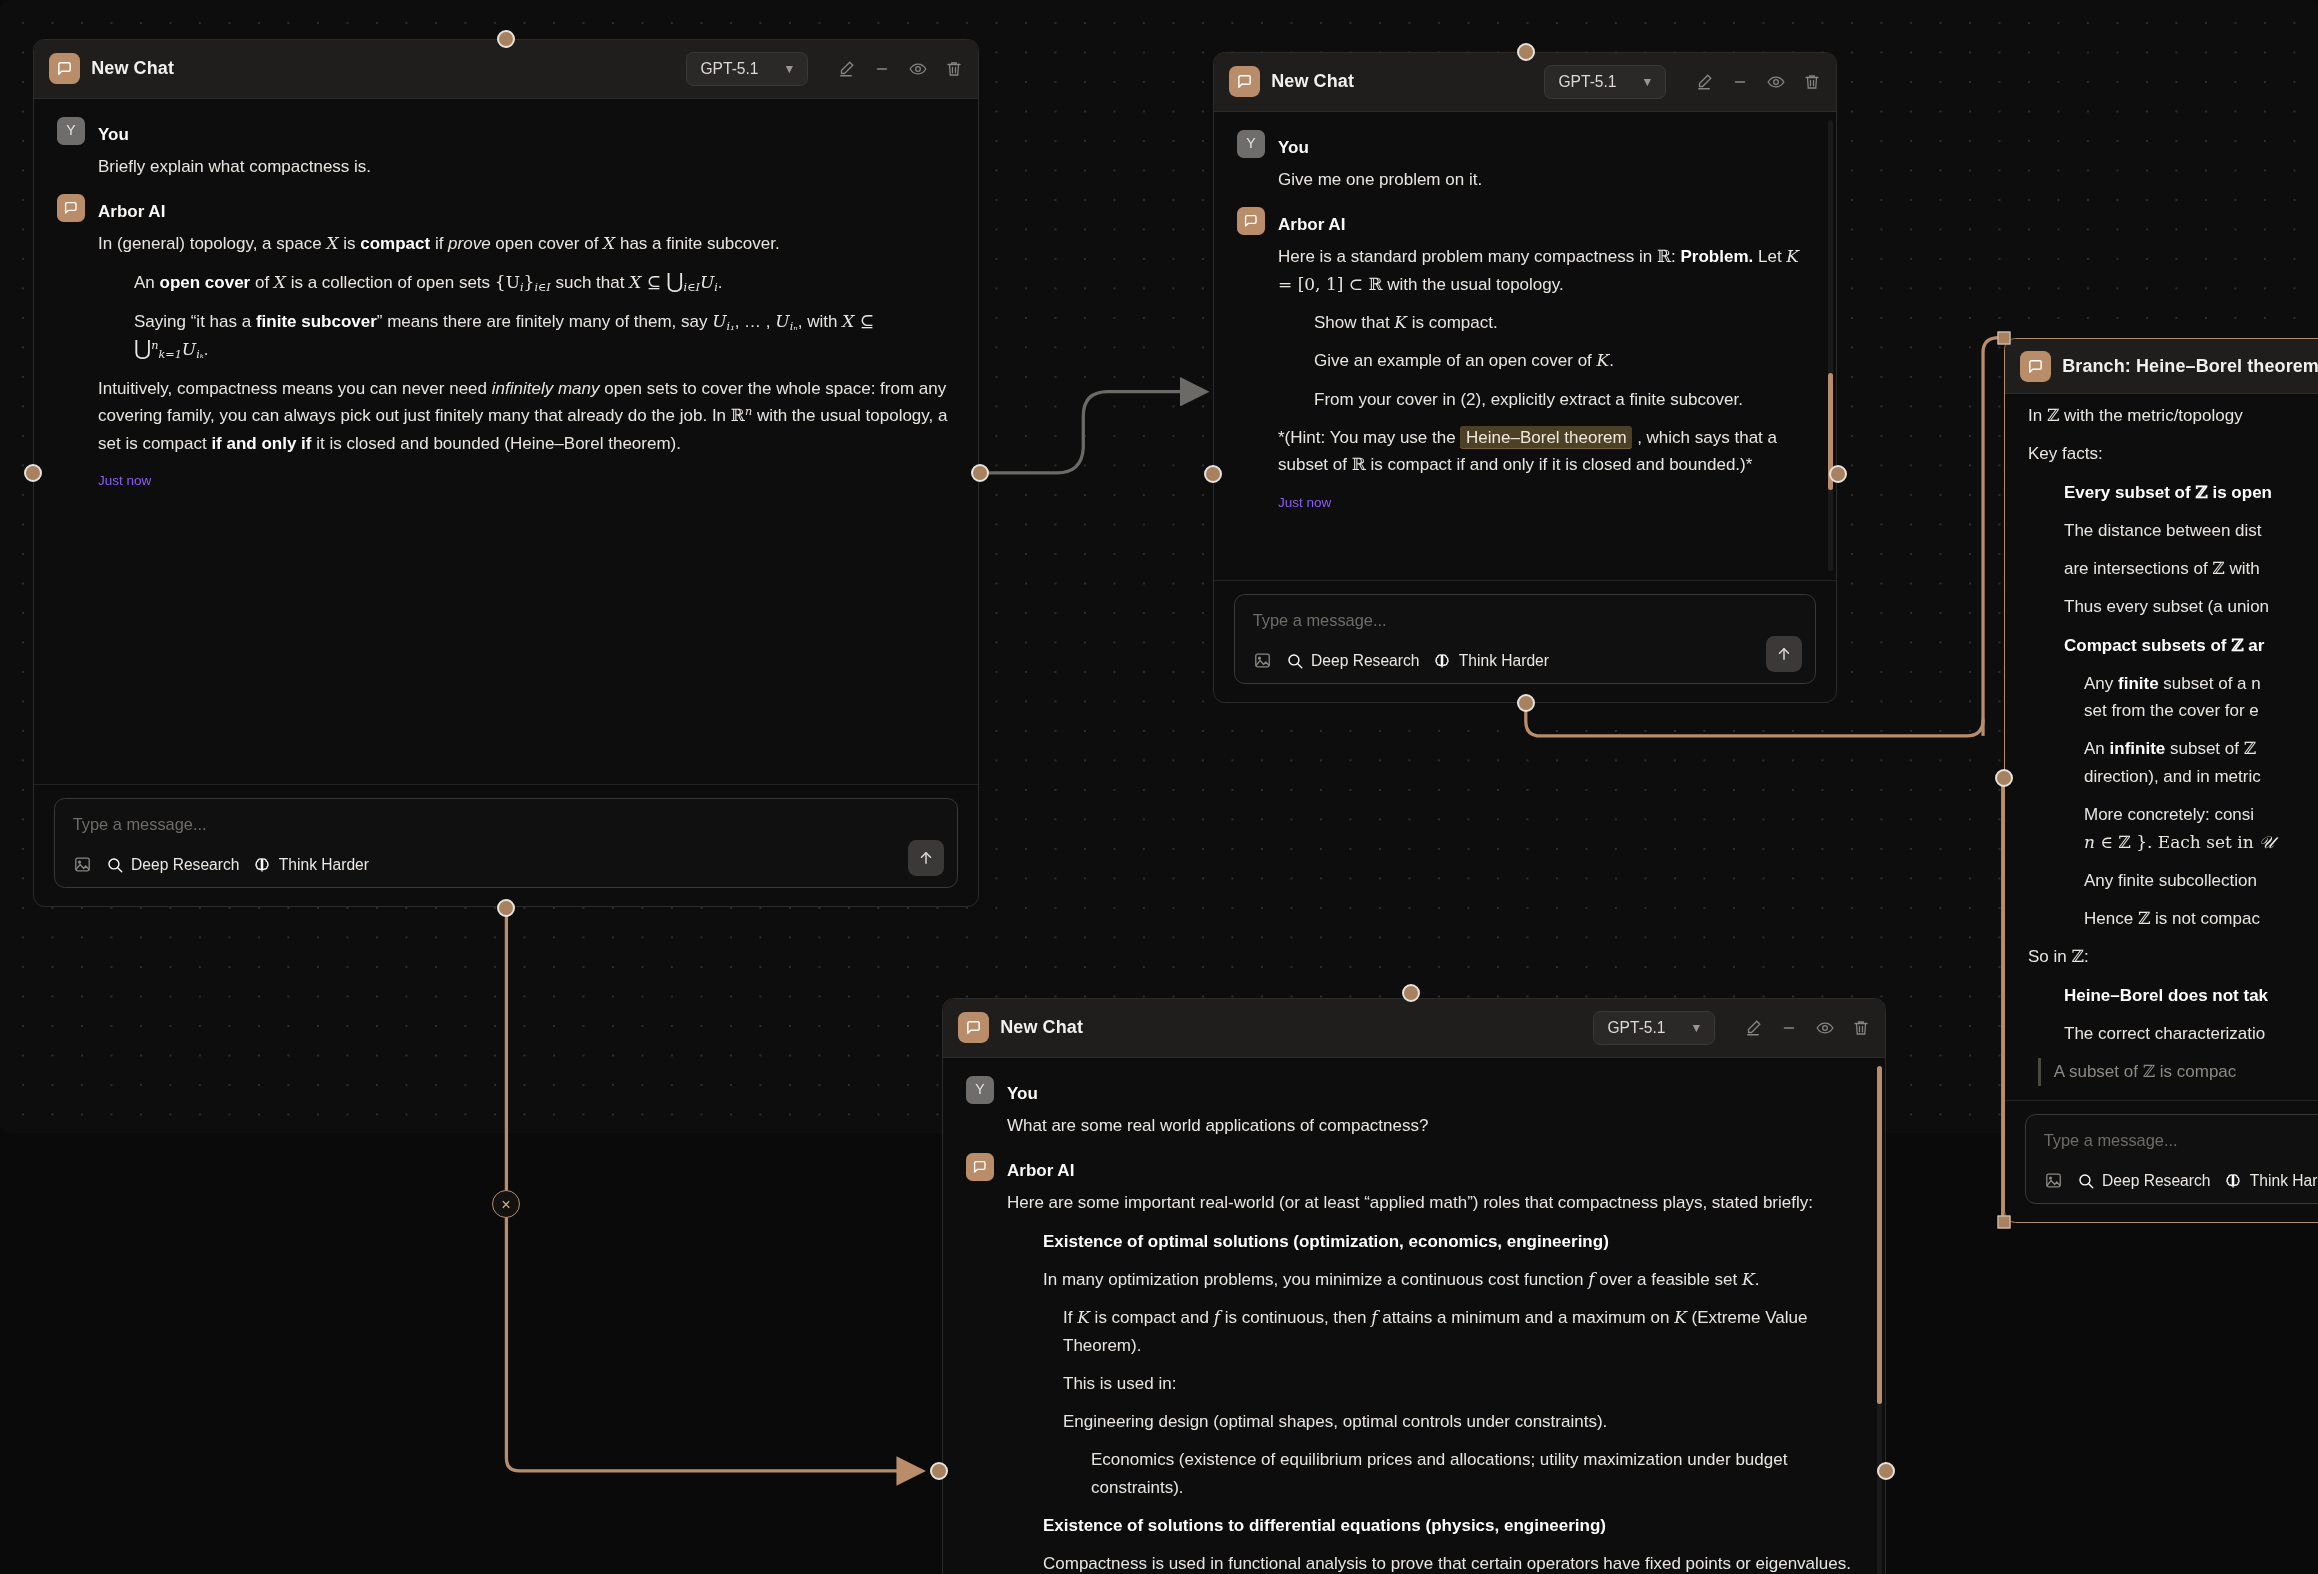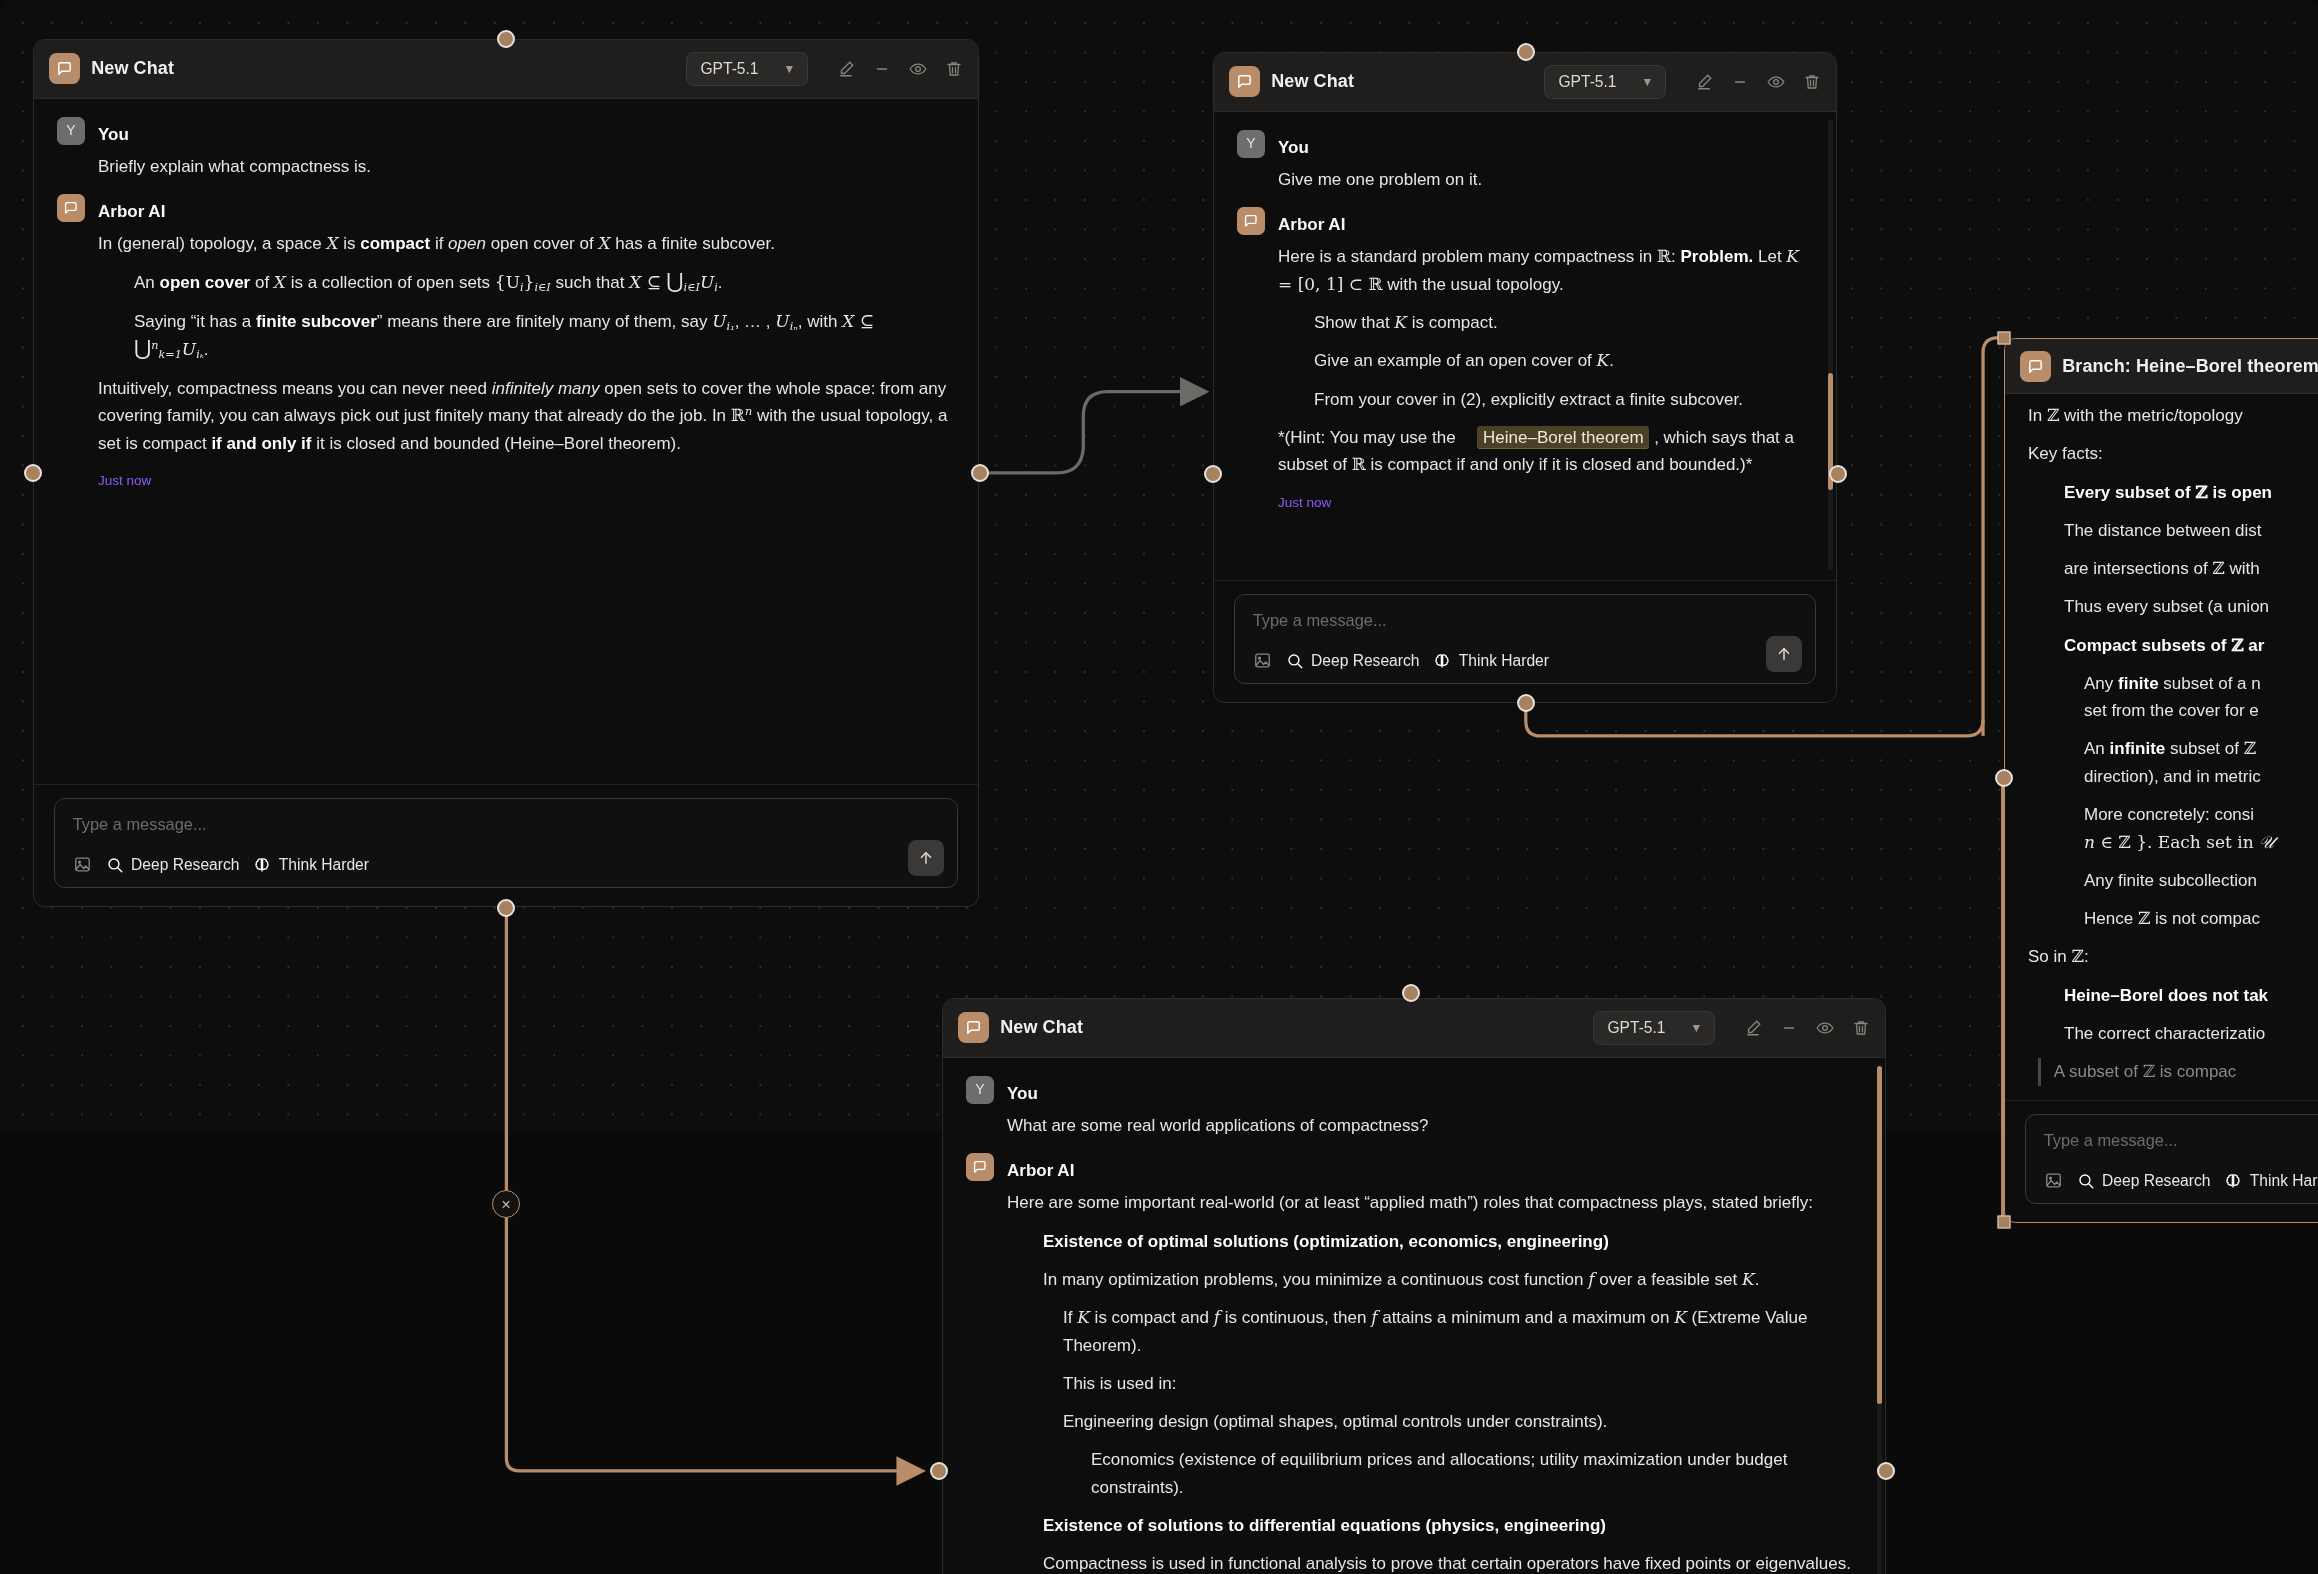--- a/index.html
+++ b/index.html
@@ -97,21 +97,20 @@
   .mathr { font-family: "DejaVu Serif", serif; font-size: 17px; }
   .bb { font-family: "DejaVu Serif", serif; font-size: 17px; }
   .sub { font-size: .66em; vertical-align: -.28em; font-style: italic; font-family:"DejaVu Serif",serif; }
   .sup { font-size: .66em; vertical-align: .5em; font-style: italic; font-family:"DejaVu Serif",serif; }
   .bigop { font-family: "DejaVu Serif", serif; font-size: 21px; line-height: .8; }
   .ts { color: #8b5cf6; font-size: 13.5px; margin-top: 13px; }
   .hl-term {
     background: #4c4026; color: #efe8dc;
     border-radius: 3.3px; padding: 1.6px 5.7px;
     border-bottom: 1.2px dotted #9b7f4e;
-    margin-left: 17px;
   }
   blockquote {
     border-left: 3.3px solid #4a4845;
     padding-left: 13px; color: #8d8983; margin: 4.9px 0 4.9px 9.8px;
   }
 
   
   .composer-wrap {
     flex: none;
     padding: 13px 19.7px 18px 19.7px;
@@ -240,21 +239,21 @@
       <div class="msg">
         <div class="msg-head">
           <div class="avatar ai">
             <svg viewBox="0 0 24 24" fill="none" stroke="#fff" stroke-width="2.1" stroke-linecap="round" stroke-linejoin="round">
                 <path d="M20 14a2 2 0 0 1-2 2H8l-4 4V6a2 2 0 0 1 2-2h12a2 2 0 0 1 2 2z"></path>
               </svg>
           </div>
           <div class="who">Arbor AI</div>
         </div>
         <div class="msg-body">
-          <p><span>In (general) topology, a space </span><span class="mathi">X</span><span> is </span><b>compact</b><span> if </span><i>open</i><span> open cover of </span><span class="mathi">X</span><span> has a finite subcover.</span></p>
+          <p><span>In (general) topology, a space </span><span class="mathi">X</span><span> is </span><b>compact</b><span> if </span><i>prove</i><span> open cover of </span><span class="mathi">X</span><span> has a finite subcover.</span></p>
 
           <p class="indent"><span>An </span><b>open cover</b><span> of </span><span class="mathi">X</span><span> is a collection of open sets </span><span class="mathr">{U</span><span class="sub">i</span><span class="mathr">}</span><span class="sub">i∈I</span><span> such that </span><span class="mathi">X</span><span class="mathr"> ⊆ </span><span class="bigop">⋃</span><span class="sub">i∈I</span><span class="mathi">U</span><span class="sub">i</span><span>.</span></p>
 
           <p class="indent"><span>Saying “it has a </span><b>finite subcover</b><span>” means there are finitely many of them, say </span><span class="mathi">U</span><span class="sub">i₁</span><span>, … , </span><span class="mathi">U</span><span class="sub">iₙ</span><span>, with </span><span class="mathi">X</span><span class="mathr"> ⊆</span><br><span class="bigop">⋃</span><span class="sup">n</span><span class="sub">k=1</span><span class="mathi">U</span><span class="sub">iₖ</span><span>.</span></p>
 
           <p><span>Intuitively, compactness means you can never need </span><i>infinitely many</i><span> open sets to cover the whole space: from any covering family, you can always pick out just finitely many that already do the job. In </span><span class="bb">ℝ</span><span class="sup">n</span><span> with the usual topology, a set is compact </span><b>if and only if</b><span> it is closed and bounded (Heine–Borel theorem).</span></p>
 
           <div class="ts">Just now</div>
         </div>
       </div>

